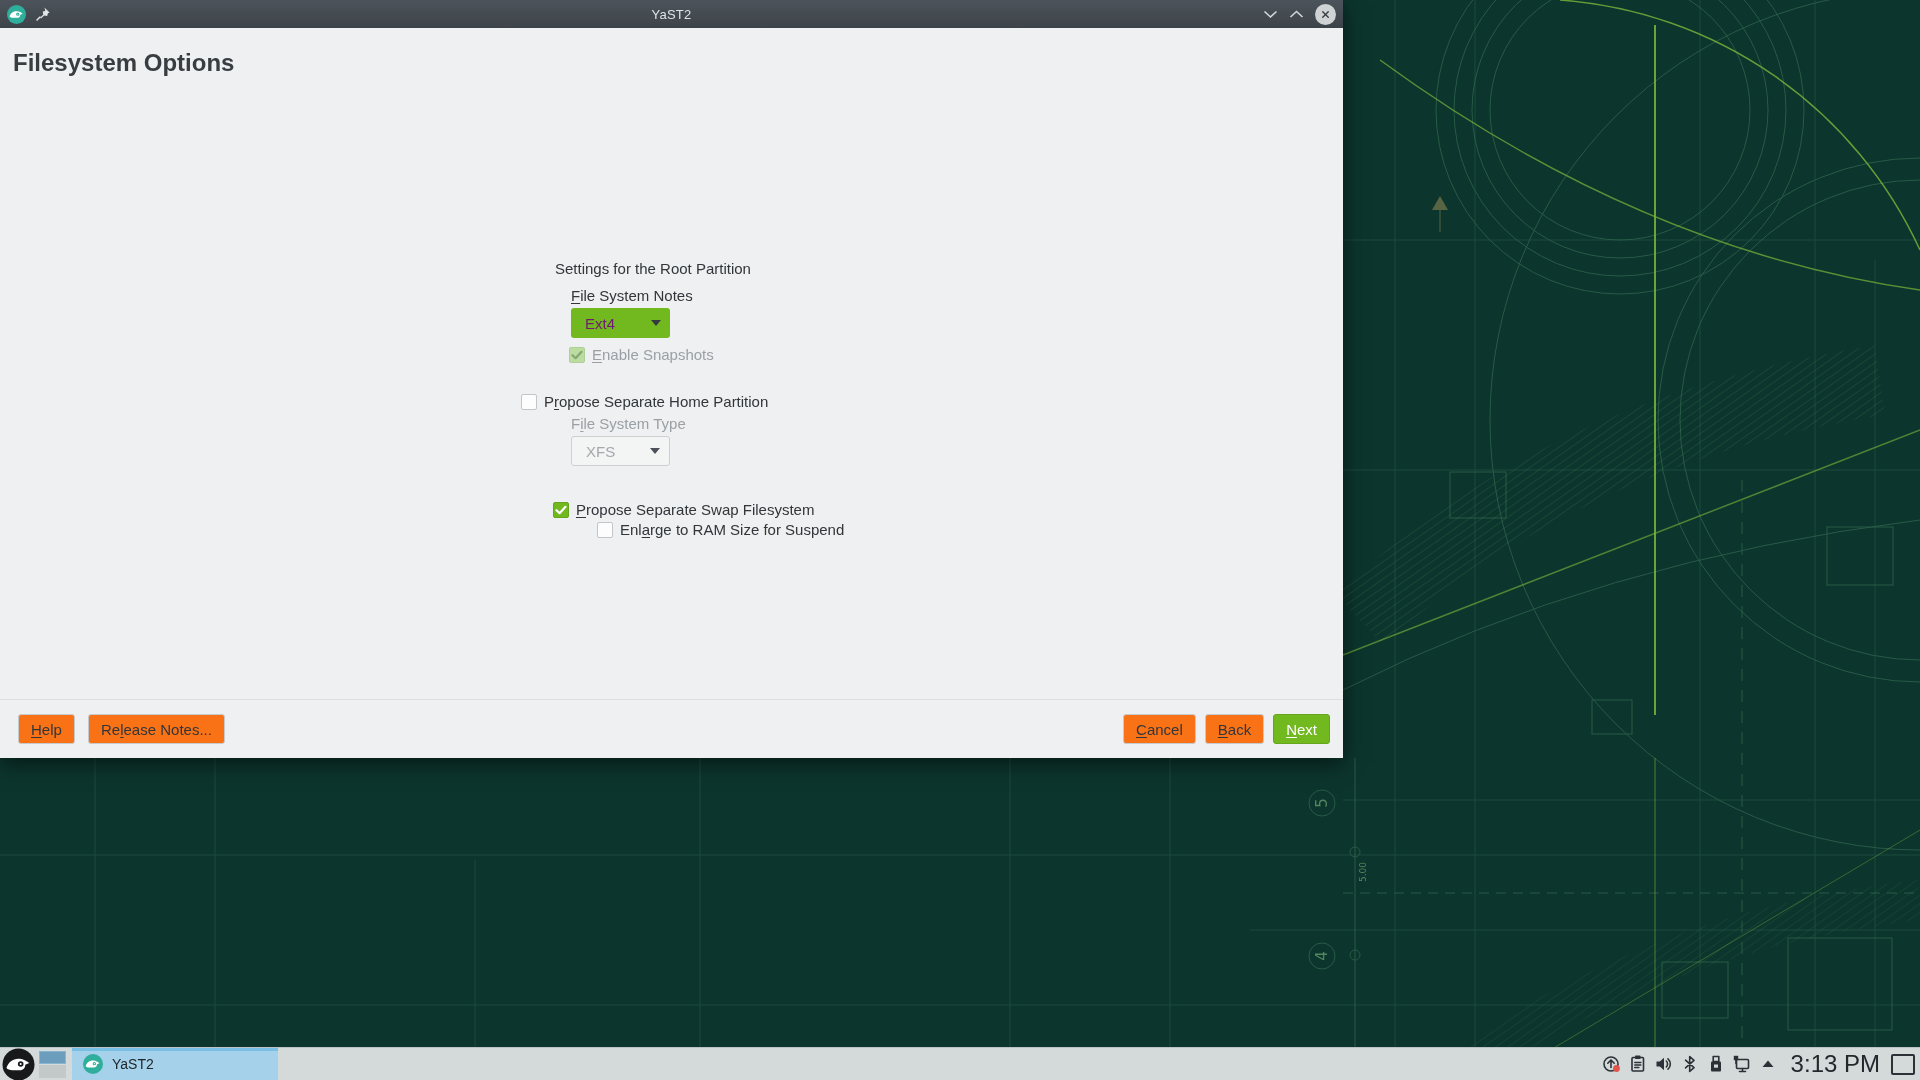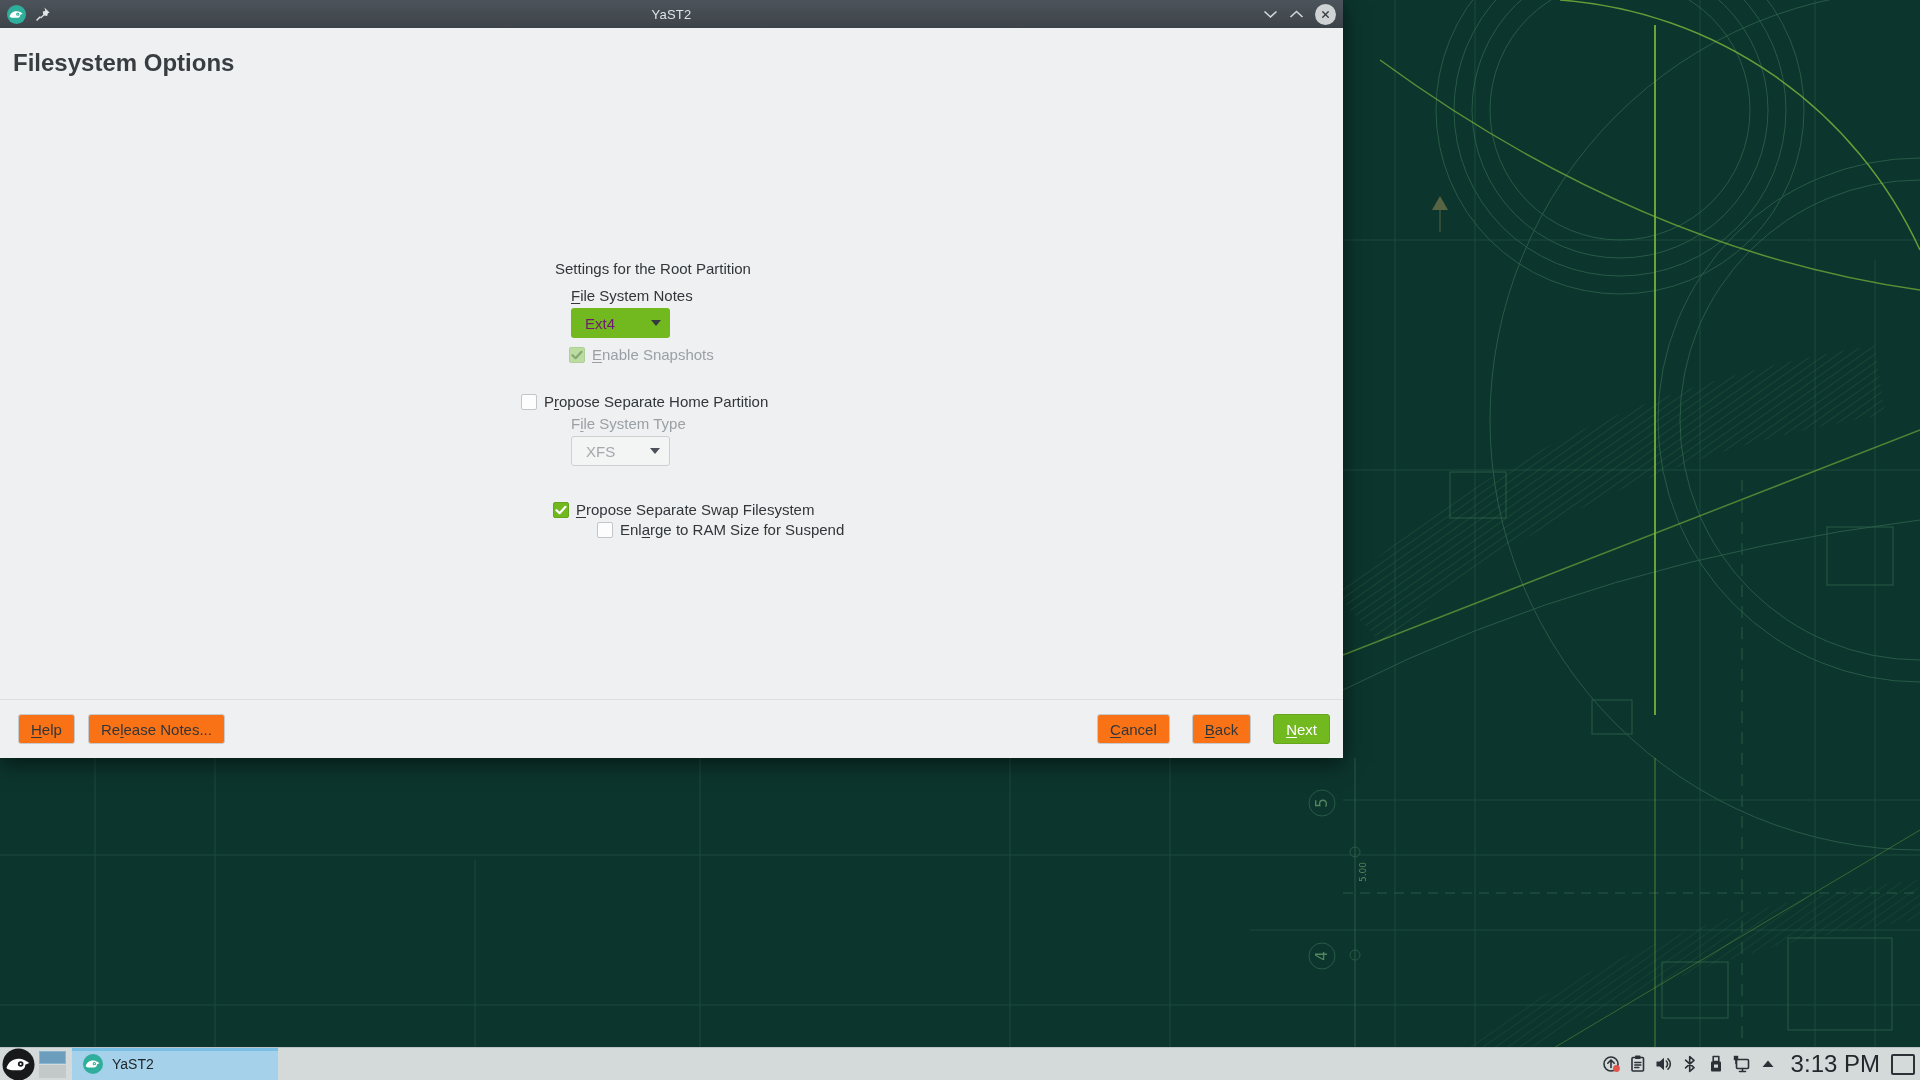--- a/index.html
+++ b/index.html
@@ -80,21 +80,21 @@
   }
   .btn{
     position:absolute;top:14px;height:30px;box-sizing:border-box;
     display:inline-flex;align-items:center;padding:0 12px;
     background:#f97316;border:1px solid #c6cacd;border-radius:3px;
     font-size:15px;color:#31363b;white-space:nowrap;cursor:default;
   }
   .btn.primary{background:#72b81f;border-color:#66a61c;color:#ffffff;}
   .btn-help{left:18px;}
   .btn-release{left:88px;}
-  .right-btns{position:absolute;right:13px;top:14px;display:flex;gap:22px;justify-content:center;}
+  .right-btns{position:absolute;right:13px;top:14px;display:flex;gap:9px;justify-content:center;}
   .right-btns .btn{position:static;top:auto;}
 
   
   .taskbar{
     position:absolute;left:0;bottom:0;width:100%;height:33px;box-sizing:border-box;
     background:#d4d9da;border-top:1px solid #bcc2c3;
     display:flex;align-items:center;
   }
   .launcher{width:33px;height:33px;margin-left:2px;flex:0 0 auto;}
   .pager{display:flex;flex-direction:column;gap:1px;margin-left:4px;flex:0 0 auto;}

